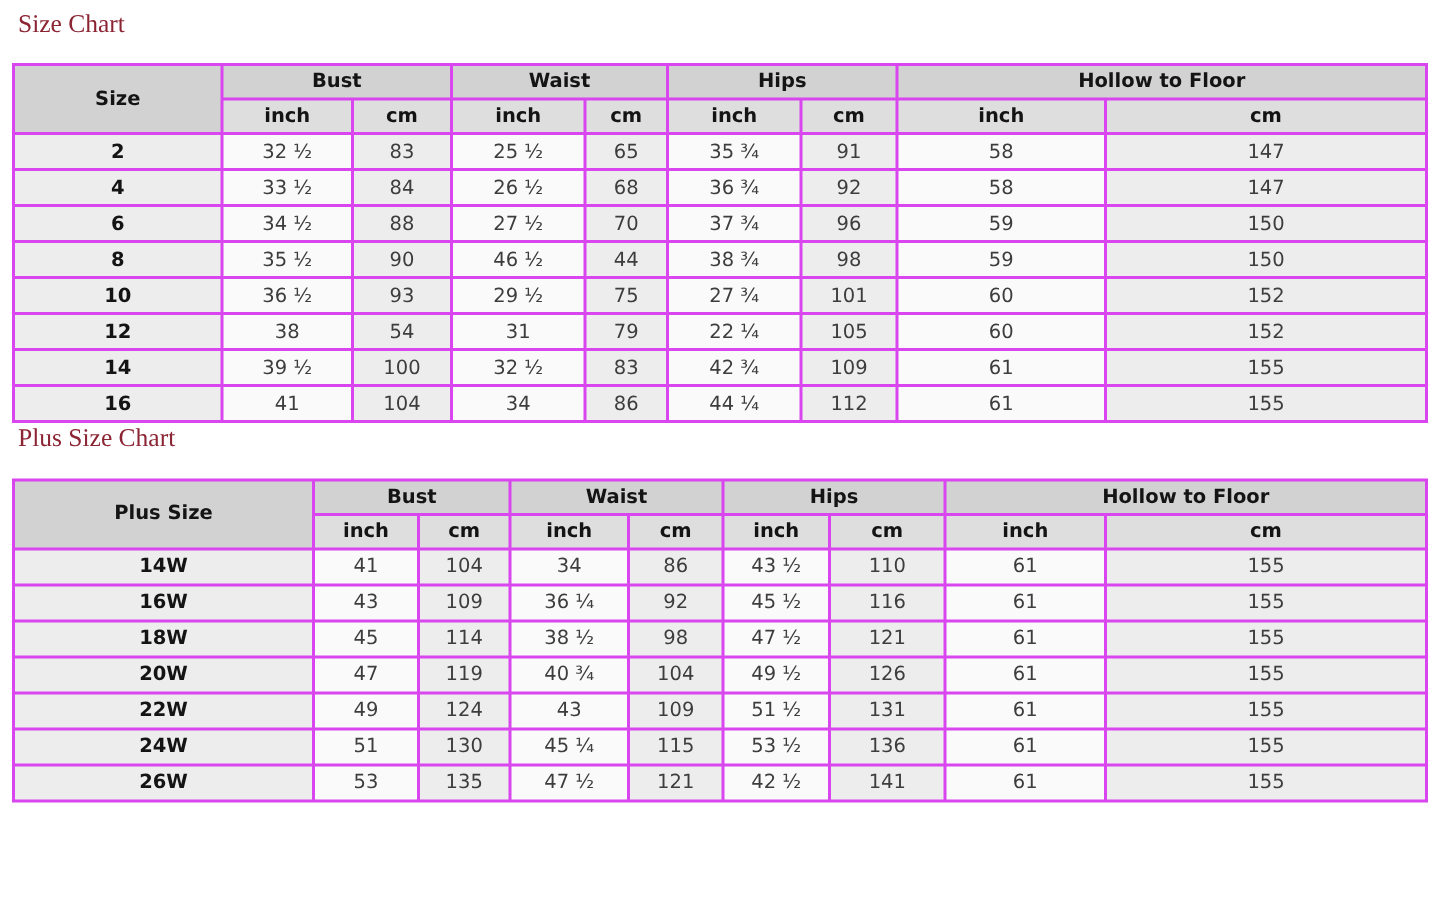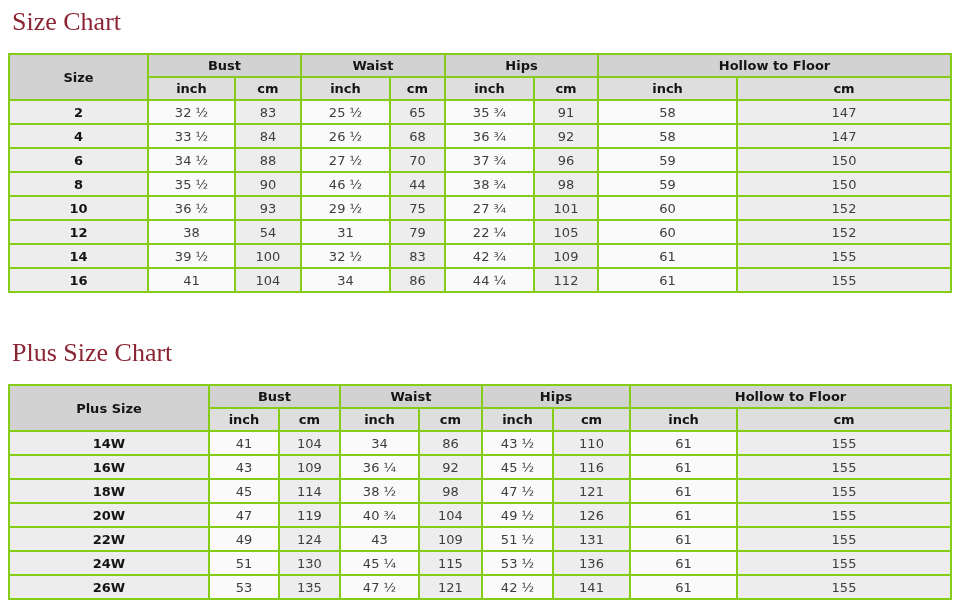--- a/index.html
+++ b/index.html
@@ -14,32 +14,32 @@
   *{box-sizing:border-box;}
   html,body{margin:0;padding:0;}
   body{
     width:960px;height:616px;overflow:hidden;background:#ffffff;
     font-family:"DejaVu Sans","Liberation Sans",sans-serif;
   }
   .page{padding:6px 8px 0 8px;}
   h2.chart-title{
     font-family:"Liberation Serif","DejaVu Serif",serif;
     font-weight:normal;
-    font-size:26px;
+    font-size:17px;
     line-height:1.2;
     color:var(--title-color);
     margin:0 0 16px 4px;
   }
-  h2.chart-title.second{margin-top:44px;}
+  h2.chart-title.second{}
   table.size-table{
     width:944px;
     table-layout:fixed;
     border-collapse:separate;
     border-spacing:2px;
-    background:#84cc16;
+    background:#d946ef;
   }
   table.size-table th{
     height:21px;
     font-size:13px;
     font-weight:bold;
     color:var(--header-text);
     text-align:center;
     vertical-align:middle;
     padding:0 2px;
   }

